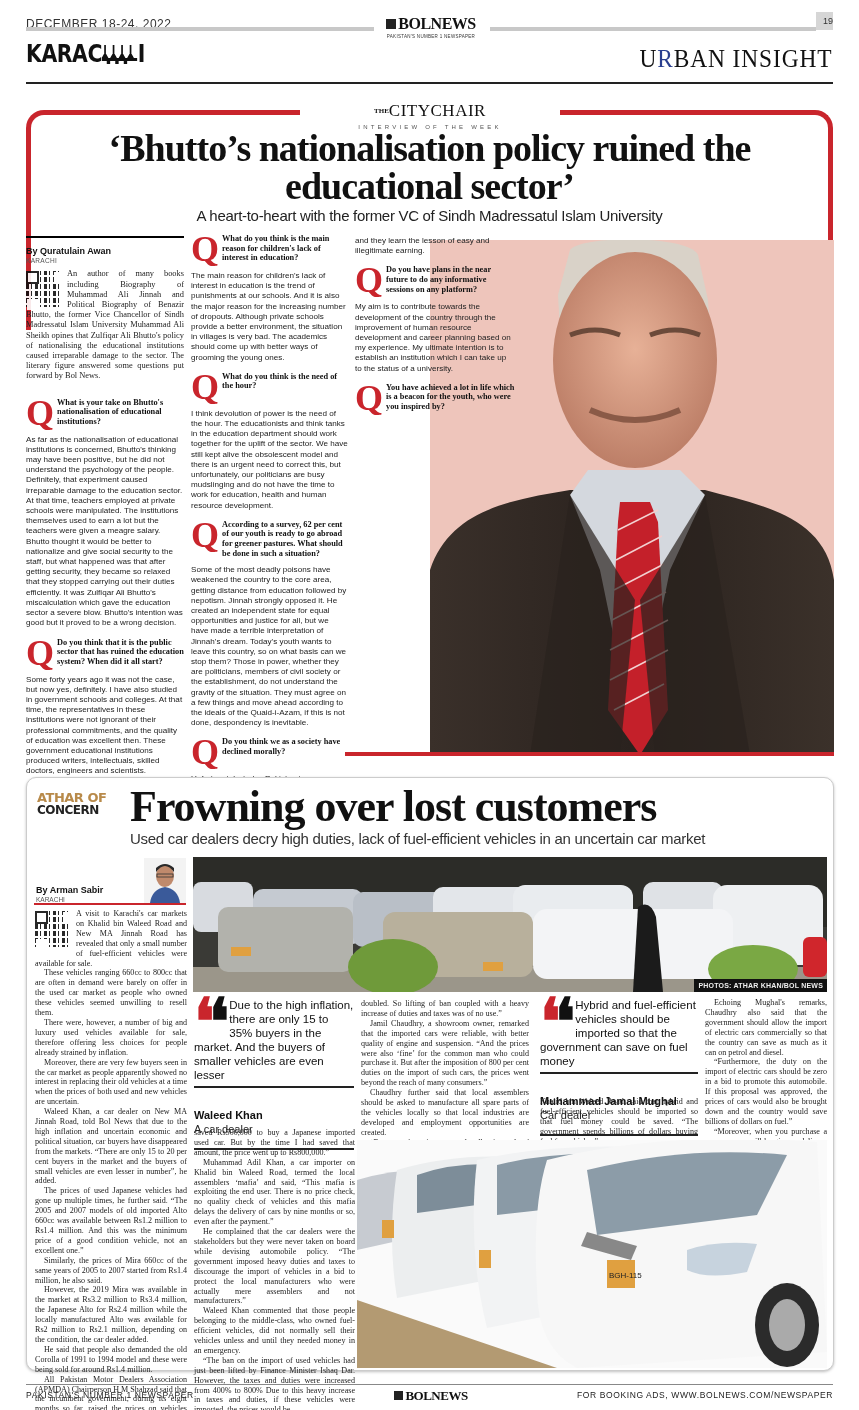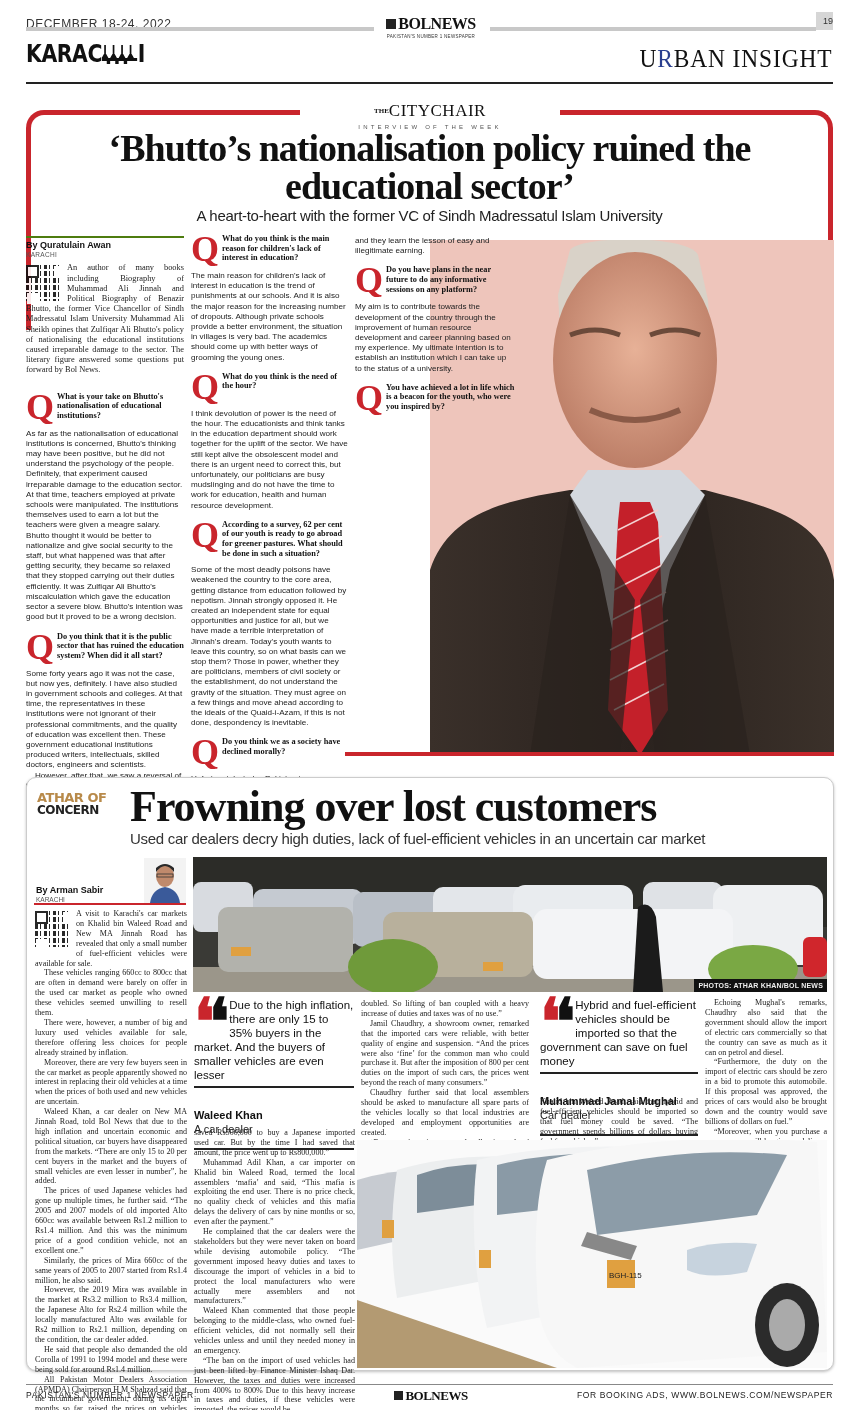--- a/index.html
+++ b/index.html
@@ -23,21 +23,21 @@
 .citychair{left:360px;top:101px;width:140px;text-align:center}
 .citychair .the{font-family:"Liberation Serif",serif;font-size:7px;font-weight:bold;vertical-align:middle}
 .citychair .cc{font-family:"Liberation Serif",serif;font-size:17px;letter-spacing:.5px;vertical-align:middle}
 .iotw{left:340px;top:124px;width:180px;text-align:center;font-size:6px;letter-spacing:3.2px;color:#555}
 .headline1{left:60px;top:129px;width:739px;text-align:center;font-family:"Liberation Serif",serif;font-weight:bold;font-size:38px;line-height:38px;letter-spacing:-1px}
 .subhead1{left:60px;top:207px;width:739px;text-align:center;font-size:15px;color:#222;letter-spacing:-.3px}
 
 .col{font-size:8.2px;line-height:10.2px;color:#222}
 .byline{font-weight:bold;font-size:9px;color:#111}
 .city{font-size:6.5px;color:#555;letter-spacing:.3px}
-.bylinebar{border-top:2px solid #4d7c0f;padding-top:2px}
+.bylinebar{border-top:2px solid #000000;padding-top:8px}
 .qr{width:36px;height:36px;float:left;margin:2px 5px 2px 0;background:
 repeating-linear-gradient(90deg,#111 0 3px,#fff 3px 5px,#111 5px 6px,#fff 6px 9px),#fff;position:relative;opacity:.9}
 .qr::before{content:"";position:absolute;inset:0;background:repeating-linear-gradient(0deg,transparent 0 2px,#fff 2px 4px,transparent 4px 7px)}
 .qr::after{content:"";position:absolute;left:0;top:0;width:9px;height:9px;border:2px solid #111;background:#fff;box-shadow:27px 0 0 -1px #fff,0 27px 0 -1px #fff}
 .intro{font-family:"Liberation Serif",serif;font-size:8.4px;line-height:10.2px;text-align:justify;color:#222}
 .q{display:flex;align-items:flex-start;margin:9px 0 7px}
 .q .Q{font-family:"Liberation Serif",serif;color:#c9252c;font-weight:bold;font-size:36px;line-height:30px;margin-right:3px;flex:none}
 .q .qt{font-family:Liberation Serif, serif;font-weight:bold;font-size:8.3px;line-height:9.6px;color:#111}
 .ans{font-size:8.1px;line-height:10.2px;color:#222}
 

